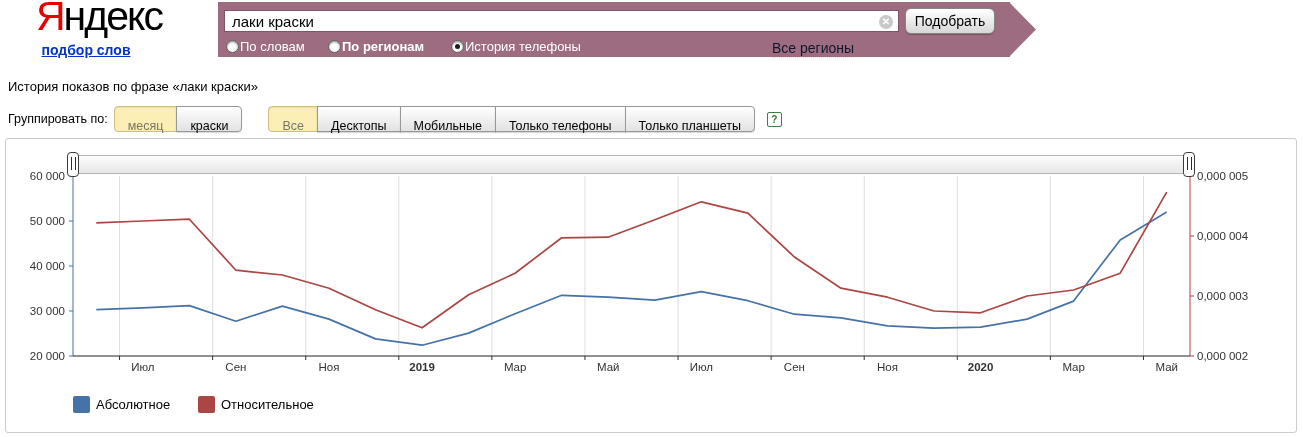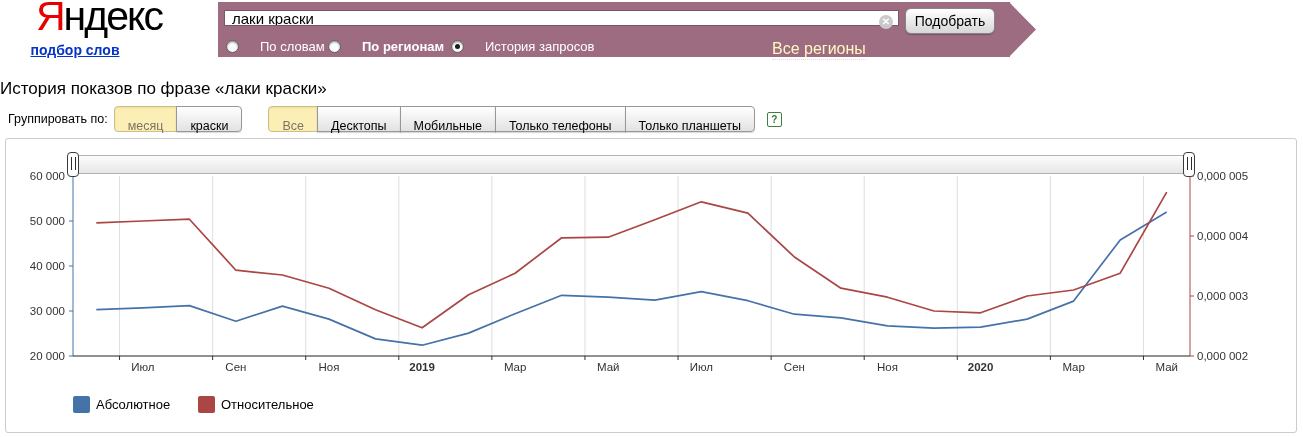--- a/index.html
+++ b/index.html
@@ -2,41 +2,41 @@
 <html><head>
 <meta charset="utf-8">
 <style>
   html,body{margin:0;padding:0}
   body{width:1303px;height:437px;position:relative;overflow:hidden;background:#fff;
        font-family:"Liberation Sans",sans-serif;color:#000}
 
   
   .logo{position:absolute;left:36px;top:-7px;font-size:41px;letter-spacing:-2px;cursor:pointer;white-space:nowrap}
   .logo .ya{color:#e60000}
-  .logo-sub{position:absolute;left:25px;top:42px;width:100px;text-align:center;font-size:14px;font-weight:bold;
+  .logo-sub{position:absolute;left:36px;top:42px;width:100px;text-align:center;font-size:14px;font-weight:bold;
             color:#0633c9;text-decoration:underline;cursor:pointer}
   .bar{position:absolute;left:218px;top:2px;width:792px;height:55px;background:#9e6c81}
   .bar-arrow{position:absolute;left:1009px;top:2px;width:27px;height:55px;background:#9e6c81;
              clip-path:polygon(0 0,100% 50%,0 100%)}
-  .search-input{position:absolute;left:6px;top:8px;width:675px;height:16px;box-sizing:border-box;
+  .search-input{position:absolute;left:6px;top:8px;width:675px;height:22px;box-sizing:border-box;
                 border:1px solid #7e5468;padding:0 26px 0 7px;font-size:15px;font-family:inherit;background:#fff}
   .clear{position:absolute;left:661px;top:13px;width:14px;height:14px;border-radius:50%;background:#c9c9c9;
          color:#fff;font-size:10px;line-height:14px;text-align:center;font-weight:bold;cursor:pointer}
   .submit{position:absolute;left:687px;top:6px;width:90px;height:26px;font-size:14px;font-family:inherit;
           border:1px solid #868686;border-radius:6px;background:linear-gradient(#ffffff,#d7d7d7);
           box-shadow:0 1px 1px rgba(0,0,0,.25);cursor:pointer}
-  .radio-item{position:absolute;top:37px;display:flex;align-items:center;gap:21px;color:#fff;font-size:13px;cursor:pointer}
+  .radio-item{position:absolute;top:37px;display:flex;align-items:center;gap:1px;color:#fff;font-size:13px;cursor:pointer}
   .radio-dot{width:11px;height:11px;border-radius:50%;background:#fdfdfd;border:1px solid #5d5d5d;
              box-shadow:inset 0 1px 2px rgba(0,0,0,.45);display:block}
   .radio-dot .sel{display:block;width:5px;height:5px;border-radius:50%;background:#1b1b1b;margin:3px auto}
-  .regions{position:absolute;left:554px;top:38px;color:#fef9c3;font-size:16px;cursor:pointer;
+  .regions{position:absolute;left:554px;top:38px;color:#0f172a;font-size:14px;cursor:pointer;
            border-bottom:1px dotted #e8d5de;padding-bottom:1px}
 
   
-  .title{position:absolute;left:0;top:79px;font-size:17px}
+  .title{position:absolute;left:8px;top:79px;font-size:13px}
   .controls{position:absolute;left:8px;top:106px;display:flex;align-items:center}
   .grp-label{font-size:12.5px;margin-right:6px}
   .seg{display:inline-flex}
   .seg .btn{height:24px;padding:12px 13px;font-size:12.5px;font-family:inherit;color:#000;cursor:pointer;
             background:linear-gradient(#ffffff,#e2e2e2);border:1px solid #979797;margin-left:-1px;
             box-shadow:0 1px 1px rgba(0,0,0,.15)}
   .seg .btn:first-child{border-radius:4px 0 0 4px;margin-left:0}
   .seg .btn:last-child{border-radius:0 4px 4px 0}
   .seg .btn.active{background:#fcefb6;color:#7b7465;border-color:#cdbf80;box-shadow:inset 0 1px 2px rgba(0,0,0,.08)}
   .seg2{margin-left:26px}
@@ -75,21 +75,21 @@
         <span>По словам</span>
       </span>
       <span class="radio-item" style="left: 110px; font-weight: bold;">
         <span class="radio-dot"></span>
         <span>По регионам</span>
       </span>
       <span class="radio-item" style="left: 233px;">
         <span class="radio-dot">
           <span class="sel"></span>
         </span>
-        <span>История запросов</span>
+        <span>История телефоны</span>
       </span>
     </div>
   <a class="regions">Все регионы</a>
 </div>
 <div class="bar-arrow"></div>
 
 <div class="title">История показов по фразе «лаки краски»</div>
 
 <div class="controls">
   <span class="grp-label">Группировать по:</span>

